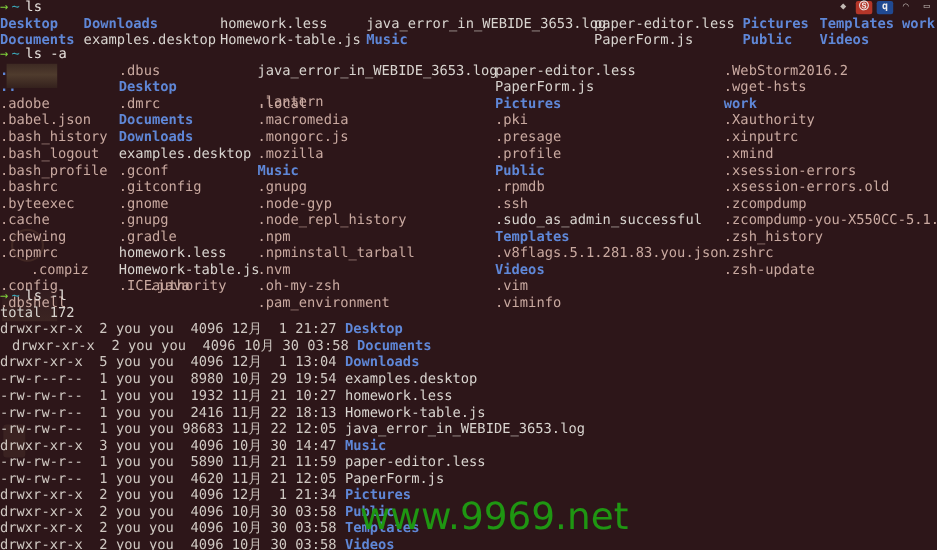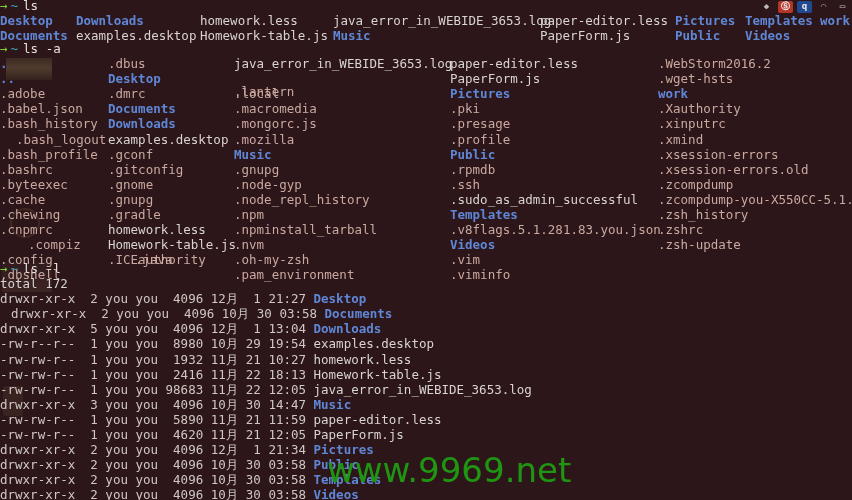--- a/index.html
+++ b/index.html
@@ -160,21 +160,21 @@
     <span class="cwd">~</span>
     <span class="cmd">ls -a</span>
   </div>
 
   <div id="ls-a-grid">
       <div class="grid-item c-dir" style="left: 0px; top: 56px;">.</div>
       <div class="grid-item c-dir" style="left: 0px; top: 71.1px;">..</div>
       <div class="grid-item c-hid" style="left: 0px; top: 86.2px;">.adobe</div>
       <div class="grid-item c-hid" style="left: 0px; top: 101.3px;">.babel.json</div>
       <div class="grid-item c-hid" style="left: 0px; top: 116.4px;">.bash_history</div>
-      <div class="grid-item c-hid" style="left: 0px; top: 131.5px; padding-left: 16px;">.bash_logout</div>
+      <div class="grid-item c-hid" style="left: 0px; top: 131.5px;">.bash_logout</div>
       <div class="grid-item c-hid" style="left: 0px; top: 146.6px;">.bash_profile</div>
       <div class="grid-item c-hid" style="left: 0px; top: 161.7px;">.bashrc</div>
       <div class="grid-item c-hid" style="left: 0px; top: 176.8px;">.byteexec</div>
       <div class="grid-item c-hid" style="left: 0px; top: 191.9px;">.cache</div>
       <div class="grid-item c-hid" style="left: 0px; top: 207px;">.chewing</div>
       <div class="grid-item c-hid" style="left: 0px; top: 222.1px;">.cnpmrc</div>
       <div class="grid-item c-hid" style="left: 0px; top: 237.2px; margin-left: 28px;">.compiz</div>
       <div class="grid-item c-hid" style="left: 0px; top: 252.3px;">.config</div>
       <div class="grid-item c-hid" style="left: 0px; top: 267.4px;">.dbshell</div>
       <div class="grid-item c-hid" style="left: 108px; top: 56px;">.dbus</div>

